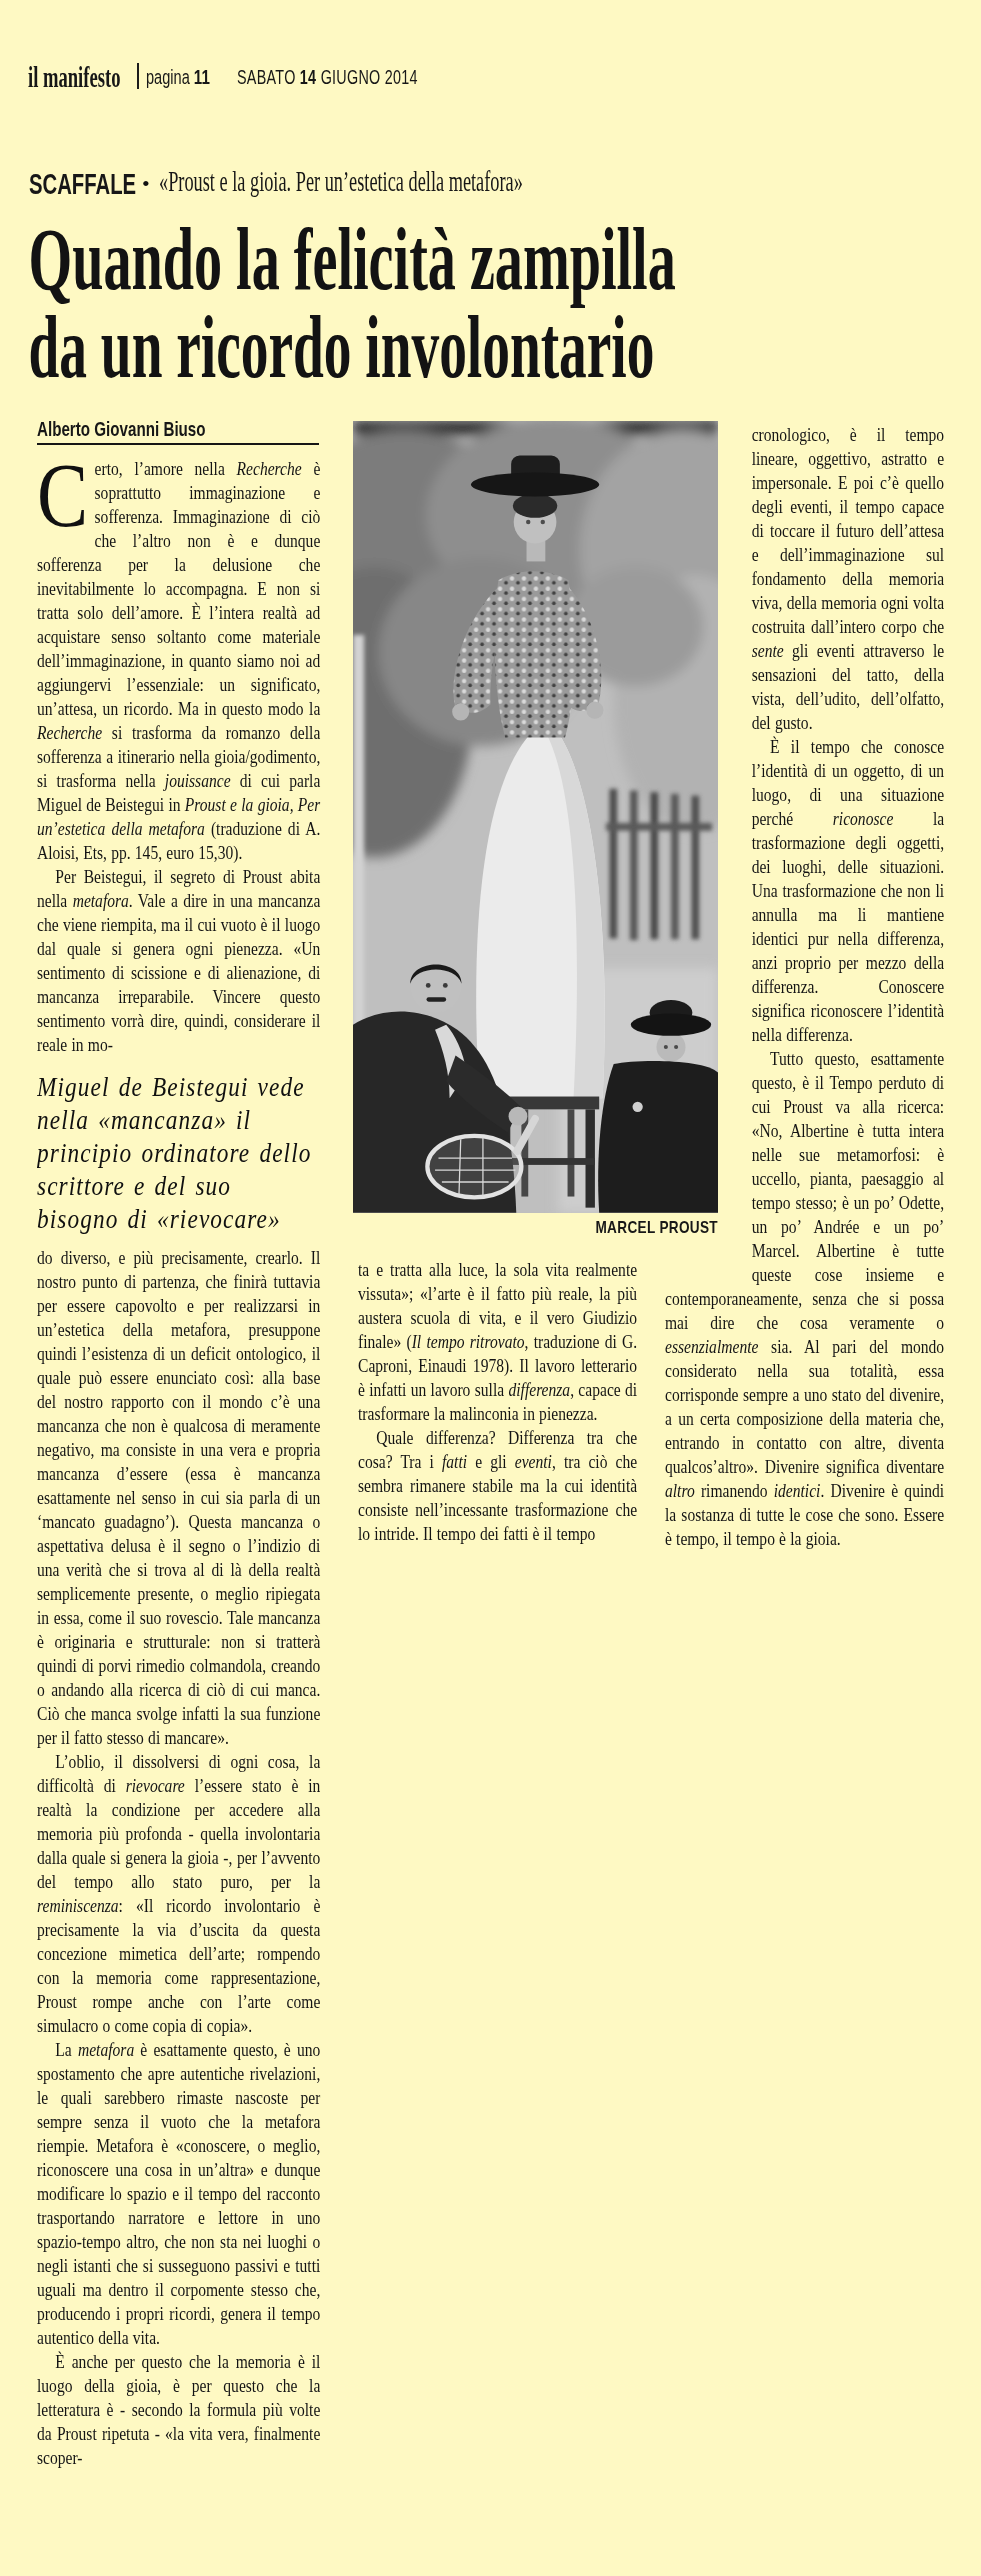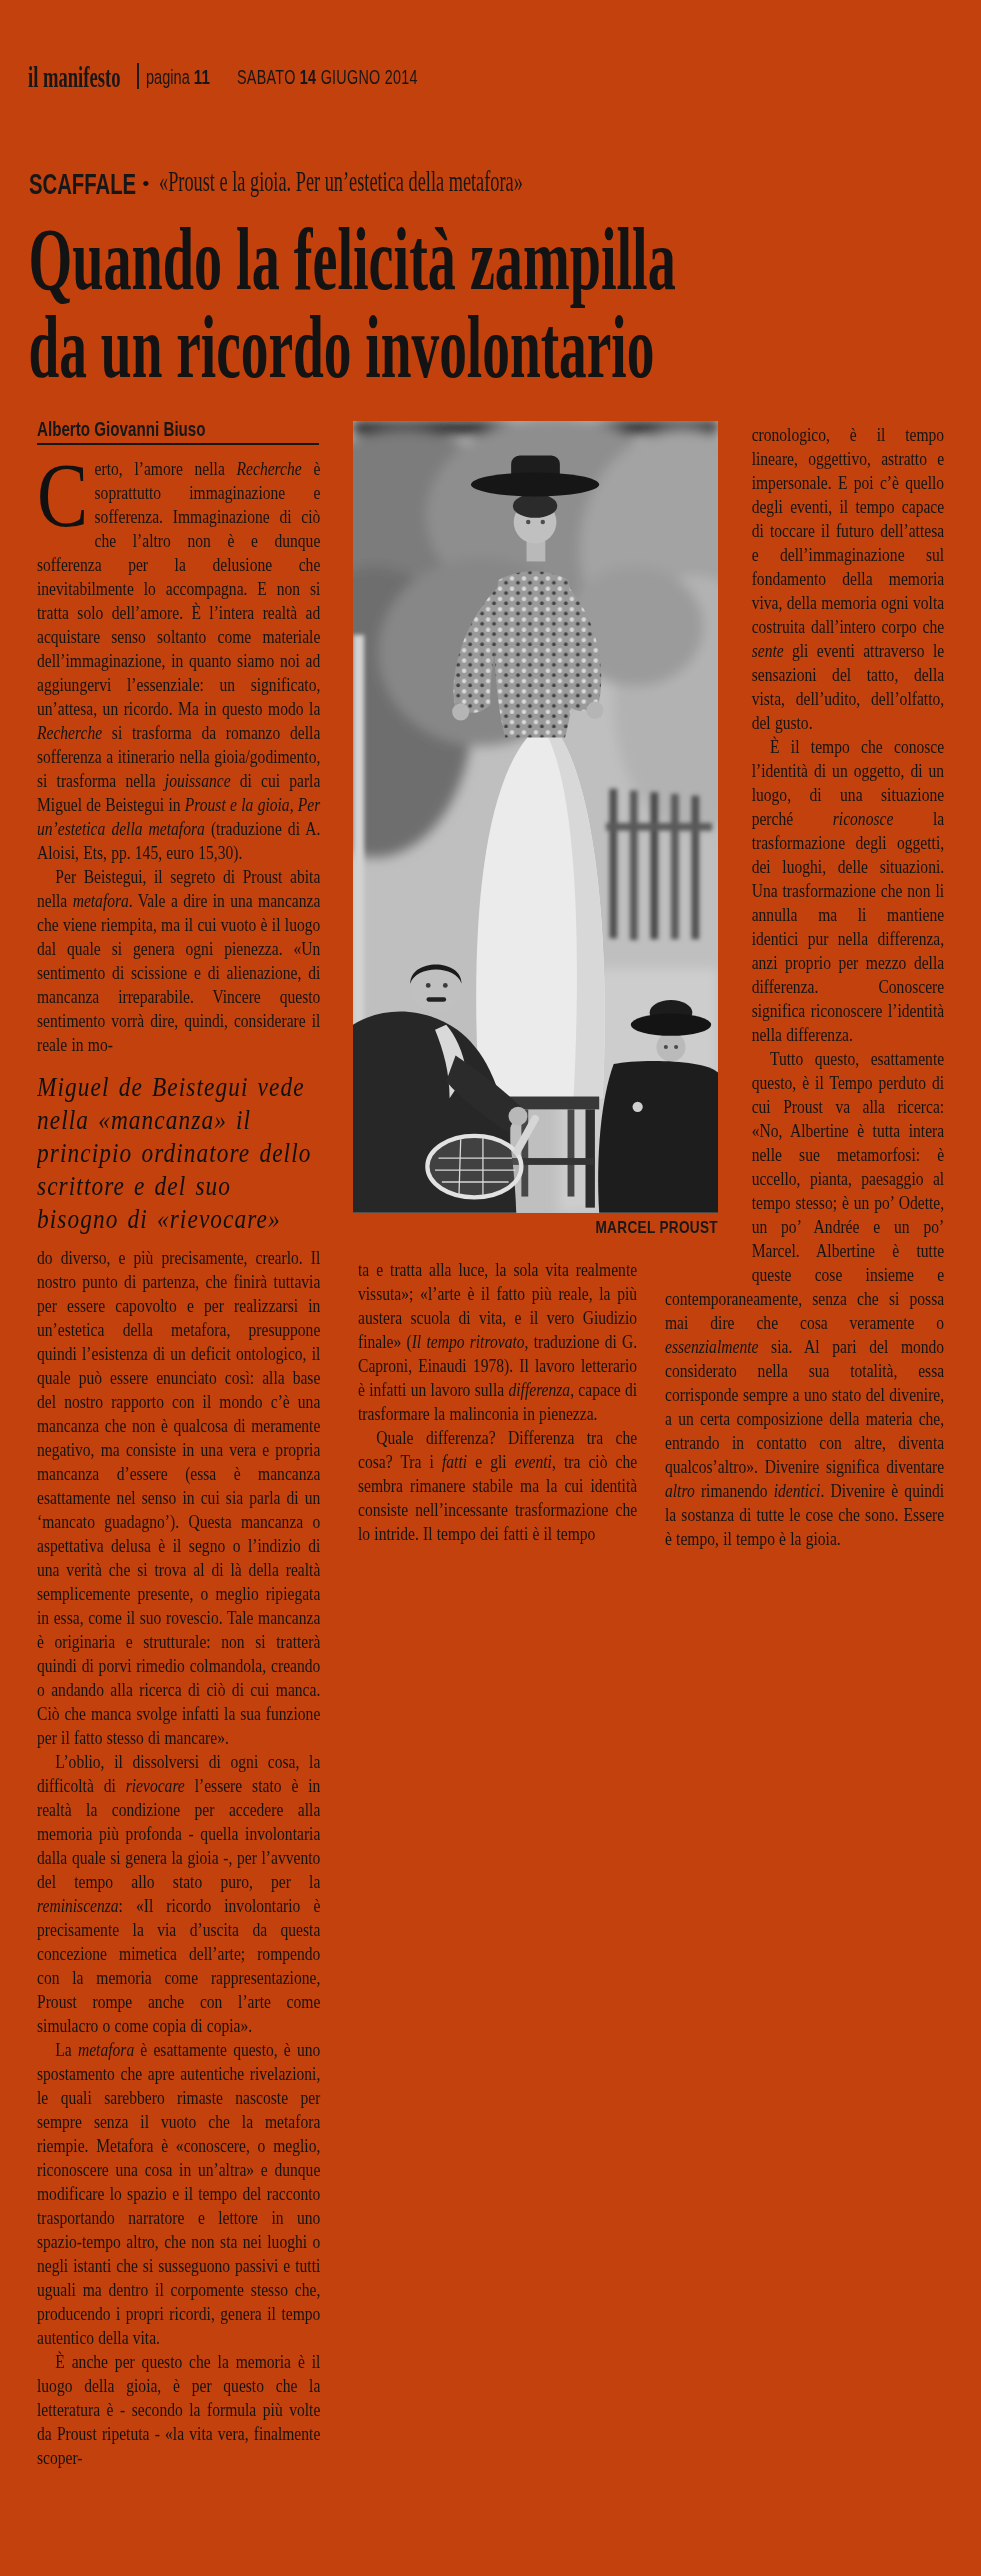--- a/index.html
+++ b/index.html
@@ -1,16 +1,16 @@
 <!DOCTYPE html>
 <html lang="it" style="font-size:13.7px"><head>
 <meta charset="utf-8">
 <style>
   html,body{margin:0;padding:0;background:#ffffff;}
-  .page{position:relative;width:981px;height:2576px;background:#c2410c;overflow:hidden;
+  .page{position:relative;width:981px;height:2576px;background:#fef9c3;overflow:hidden;
         font-family:"Liberation Serif",serif;color:#171717;}
 
   
   .mast-brand{position:absolute;left:28px;top:60px;font-family:"Liberation Serif",serif;
     font-weight:bold;font-size:30px;white-space:nowrap;transform:scaleX(.62);transform-origin:left top;letter-spacing:0;}
   .mast-divider{position:absolute;left:137px;top:63px;width:1.7px;height:26px;background:#1c1c1c;}
   .mast-page{position:absolute;left:146px;top:65px;font-family:"Liberation Sans",sans-serif;
     font-size:19.7px;white-space:nowrap;transform:scaleX(.74);transform-origin:left top;}
   .mast-page b{font-size:20.5px;}
   .mast-date{position:absolute;left:237px;top:65px;font-family:"Liberation Sans",sans-serif;

